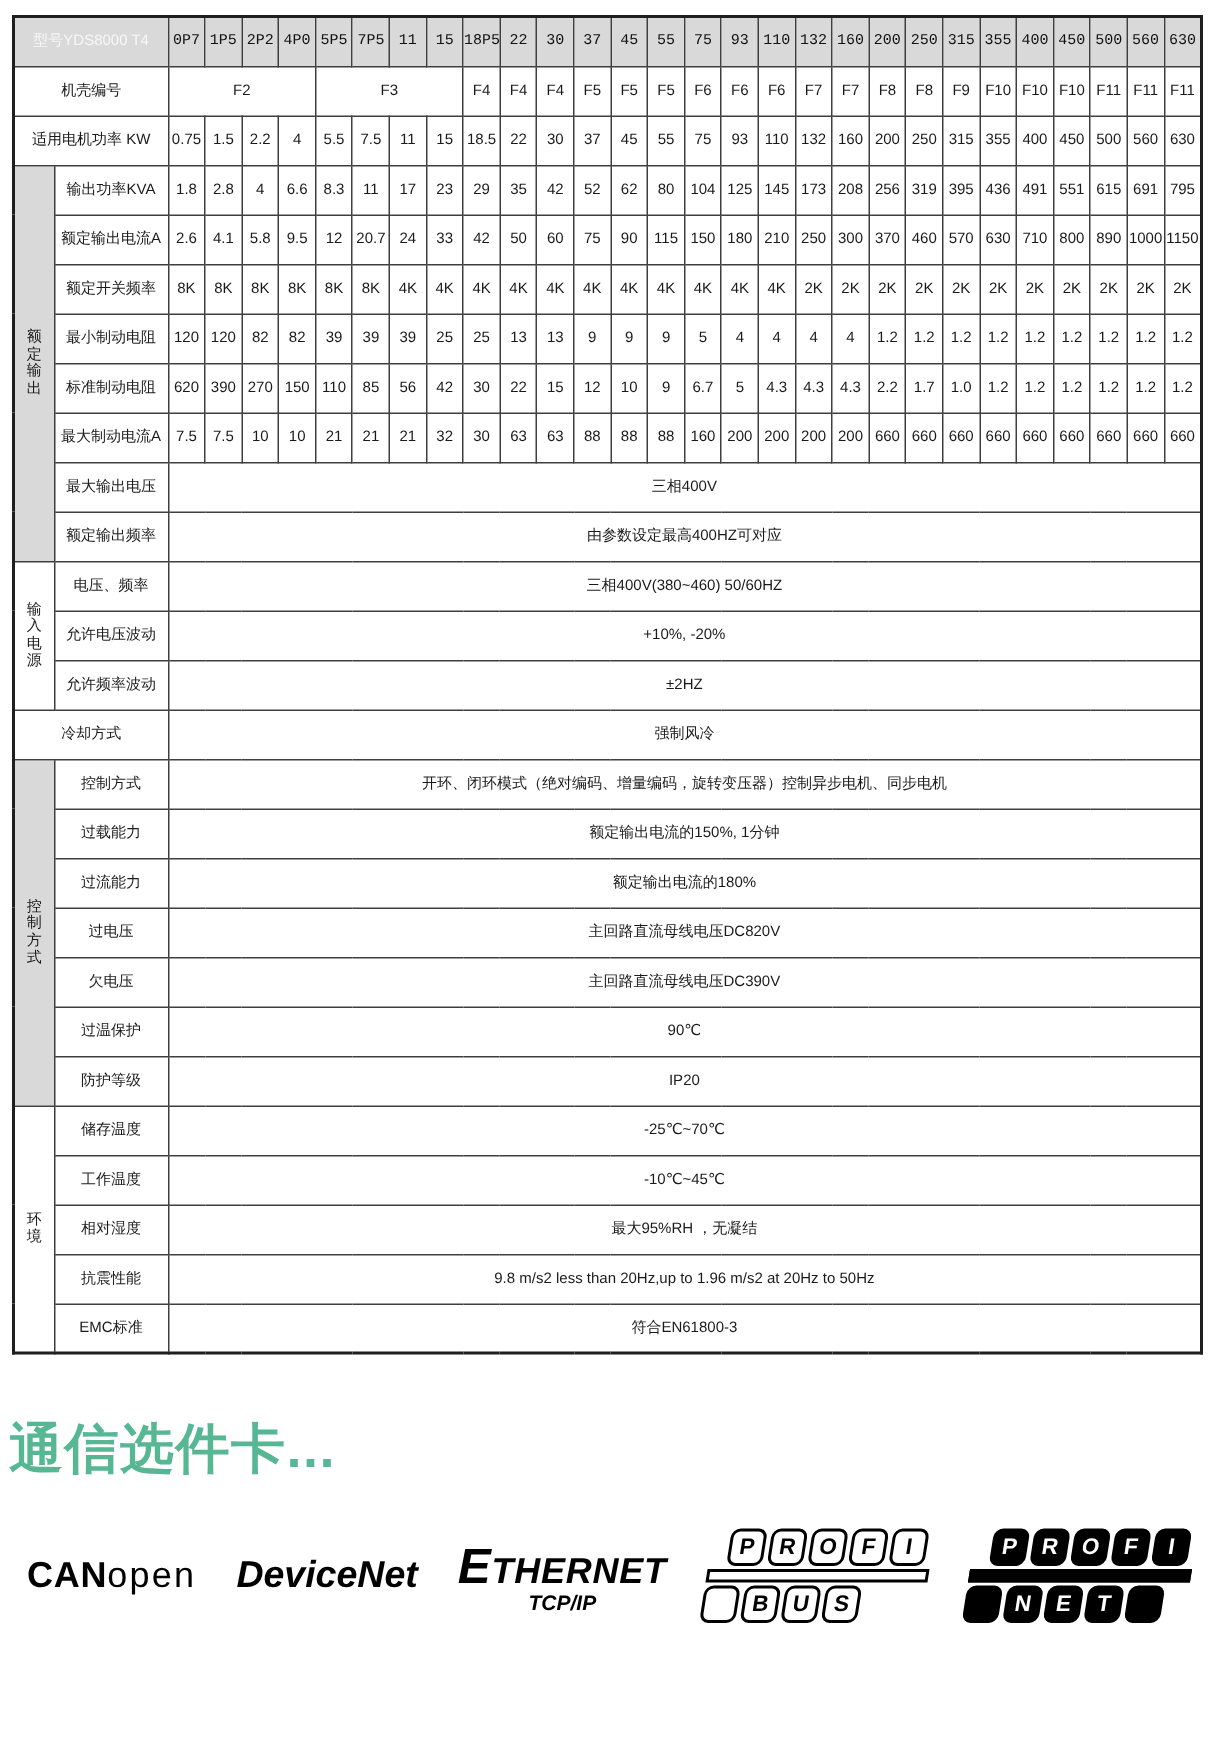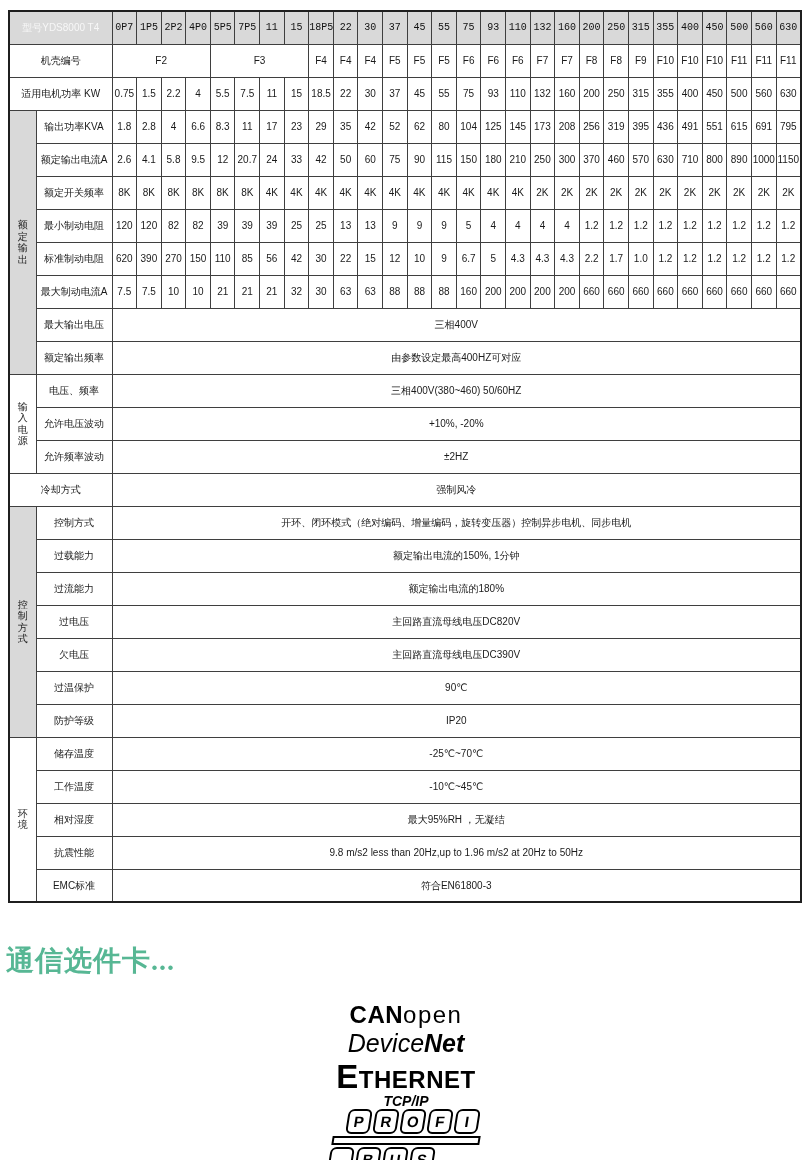--- a/index.html
+++ b/index.html
@@ -12,21 +12,21 @@
     color: #1a1a1a;
   }
   .page-title {
     color: var(--accent);
     font-weight: bold;
     font-size: 34px;
     letter-spacing: 1px;
     margin: 8px 0 0 6px;
     line-height: 1.3;
   }
-  .page-title.second { margin-top: 40px; font-size: 28px; font-family: Liberation Serif, serif; }
+  .page-title.second { margin-top: 40px; font-size: 36px; }
 
   table.spec {
     border-collapse: collapse;
     table-layout: fixed;
     width: 794px;
     margin: 10px 0 0 8px;
     border: 2px solid #1f1f1f;
   }
   table.spec td {
     border: 1px solid var(--grid);
@@ -51,31 +51,30 @@
     padding: 2px 0;
   }
   td.glabel.shaded { background: var(--hdr-bg); }
 
   .logos {
     display: flex;
     align-items: center;
     justify-content: space-between;
     margin: 22px 16px 0 18px;
     height: 78px;
-    flex-direction: column;
   }
   .logo-canopen { font-size: 24px; color:#000; white-space: nowrap; }
   .logo-canopen .b { font-weight: 800; letter-spacing: 0.5px; }
   .logo-canopen .r { font-weight: 400; letter-spacing: 1.5px; }
   .logo-devicenet { font-size: 25px; font-style: italic; color:#000; white-space: nowrap; }
-  .logo-devicenet .p1 { font-weight: 400; text-align: right; }
+  .logo-devicenet .p1 { font-weight: 700; text-align: right; }
   .logo-devicenet .p2 { font-weight: 900; }
   .logo-ethernet { color:#000; }
   .logo-ethernet .l1 {
-    display:block; font-weight: 800; font-size: 24px;
+    display:block; font-style: italic; font-weight: 800; font-size: 24px;
     letter-spacing: 0.5px;
   }
   .logo-ethernet .l1::first-letter { font-size: 33px; }
   .logo-ethernet .l2 {
     display:block; text-align: center; font-style: italic; font-weight: 800;
     font-size: 14px; margin-top: -3px;
   }
   .boxlogo { display: inline-block; transform: skewX(-9deg); }
   .boxlogo .brow { display: flex; gap: 3px; }
   .boxlogo .brow.top { margin-left: 12px; }

